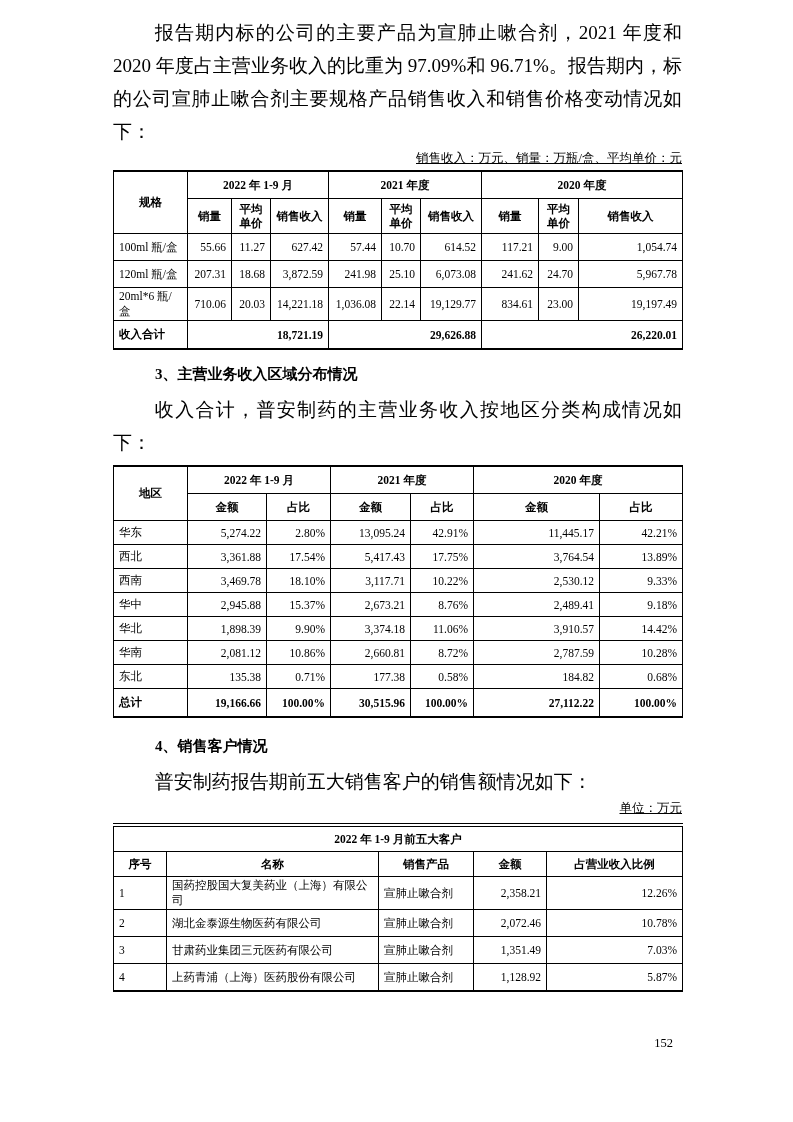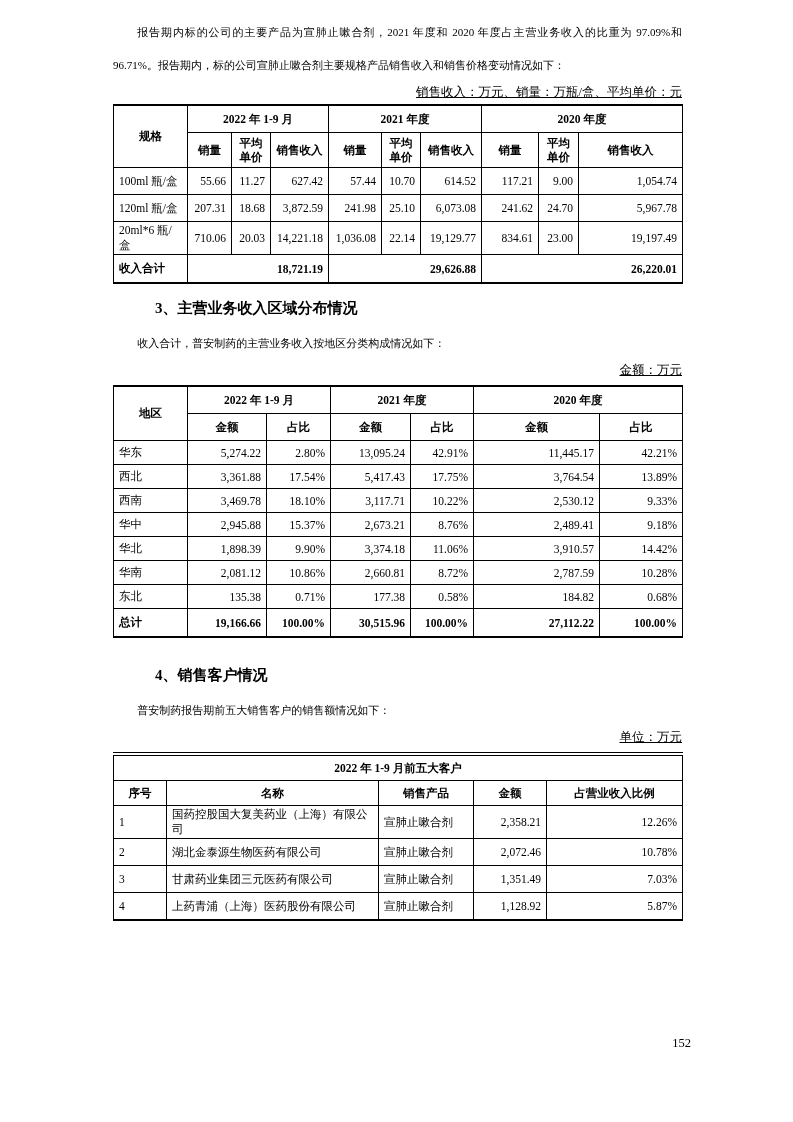--- a/index.html
+++ b/index.html
@@ -7,23 +7,23 @@
     width:793px;height:1122px;background:#ffffff;position:relative;
     font-family:"Liberation Serif","DejaVu Serif",serif;color:#000;
     overflow:hidden;margin:0 auto;
   }
   .content{position:absolute;left:113px;top:0;width:569px;}
   .sec-heading{
     font-size:15px;font-weight:bold;line-height:22px;padding-left:42px;
   }
   .heading-2{margin-top:100px;}
   .heading-3{margin-top:13px;}
-  .heading-4{margin-top:26px;}
+  .heading-4{margin-top:17px;}
   .para{
-    font-size:11px;line-height:33px;text-align:justify;text-indent:2.2em;
+    font-size:19px;line-height:33px;text-align:justify;text-indent:2.2em;
     margin-top:16px;
   }
   .para-one{margin-top:8px;}
   .unit-note{
     font-size:12.5px;line-height:18px;text-align:right;margin-top:1px;text-decoration:underline;
   }
   table{
     table-layout:fixed;border-collapse:collapse;width:569px;margin-top:3px;
     font-size:11.5px;
   }
@@ -39,21 +39,21 @@
   .t1 td{height:24px;}
   .t2 th{height:24px;}
   .t2 td{height:21px;}
   .t3 th{height:22px;}
   .t3 td{height:24px;}
   td.cc{text-align:left;}
   td.ln{text-align:left;}
   td.rn{text-align:right;}
   tr.total td{font-weight:bold;height:25px;}
   .page-number{
-    position:absolute;left:131px;top:1036px;width:560px;
+    position:absolute;left:113px;top:1036px;width:560px;
     text-align:right;font-size:12.5px;
   }
 </style>
 </head>
 <body>
 
 <div class="page">
   <div class="content">
 
     <div class="para">报告期内标的公司的主要产品为宣肺止嗽合剂，2021 年度和 2020 年度占主营业务收入的比重为 97.09%和 96.71%。报告期内，标的公司宣肺止嗽合剂主要规格产品销售收入和销售价格变动情况如下：</div>
@@ -134,21 +134,20 @@
           <td class="cc">收入合计</td>
           <td colspan="3" class="rn">18,721.19</td>
           <td colspan="3" class="rn">29,626.88</td>
           <td colspan="3" class="rn">26,220.01</td>
         </tr>
       </tbody>
     </table>
 
     <div class="sec-heading heading-3">3、主营业务收入区域分布情况</div>
     <div class="para para-one">收入合计，普安制药的主营业务收入按地区分类构成情况如下：</div>
-    <div class="unit-note">金额：万元</div>
 
     <table class="t2">
       <colgroup>
         <col style="width:74px">
           <col style="width:79px">
           <col style="width:64px">
         <col style="width:80px">
           <col style="width:63px">
           <col style="width:126px">
         <col style="width:83px">

